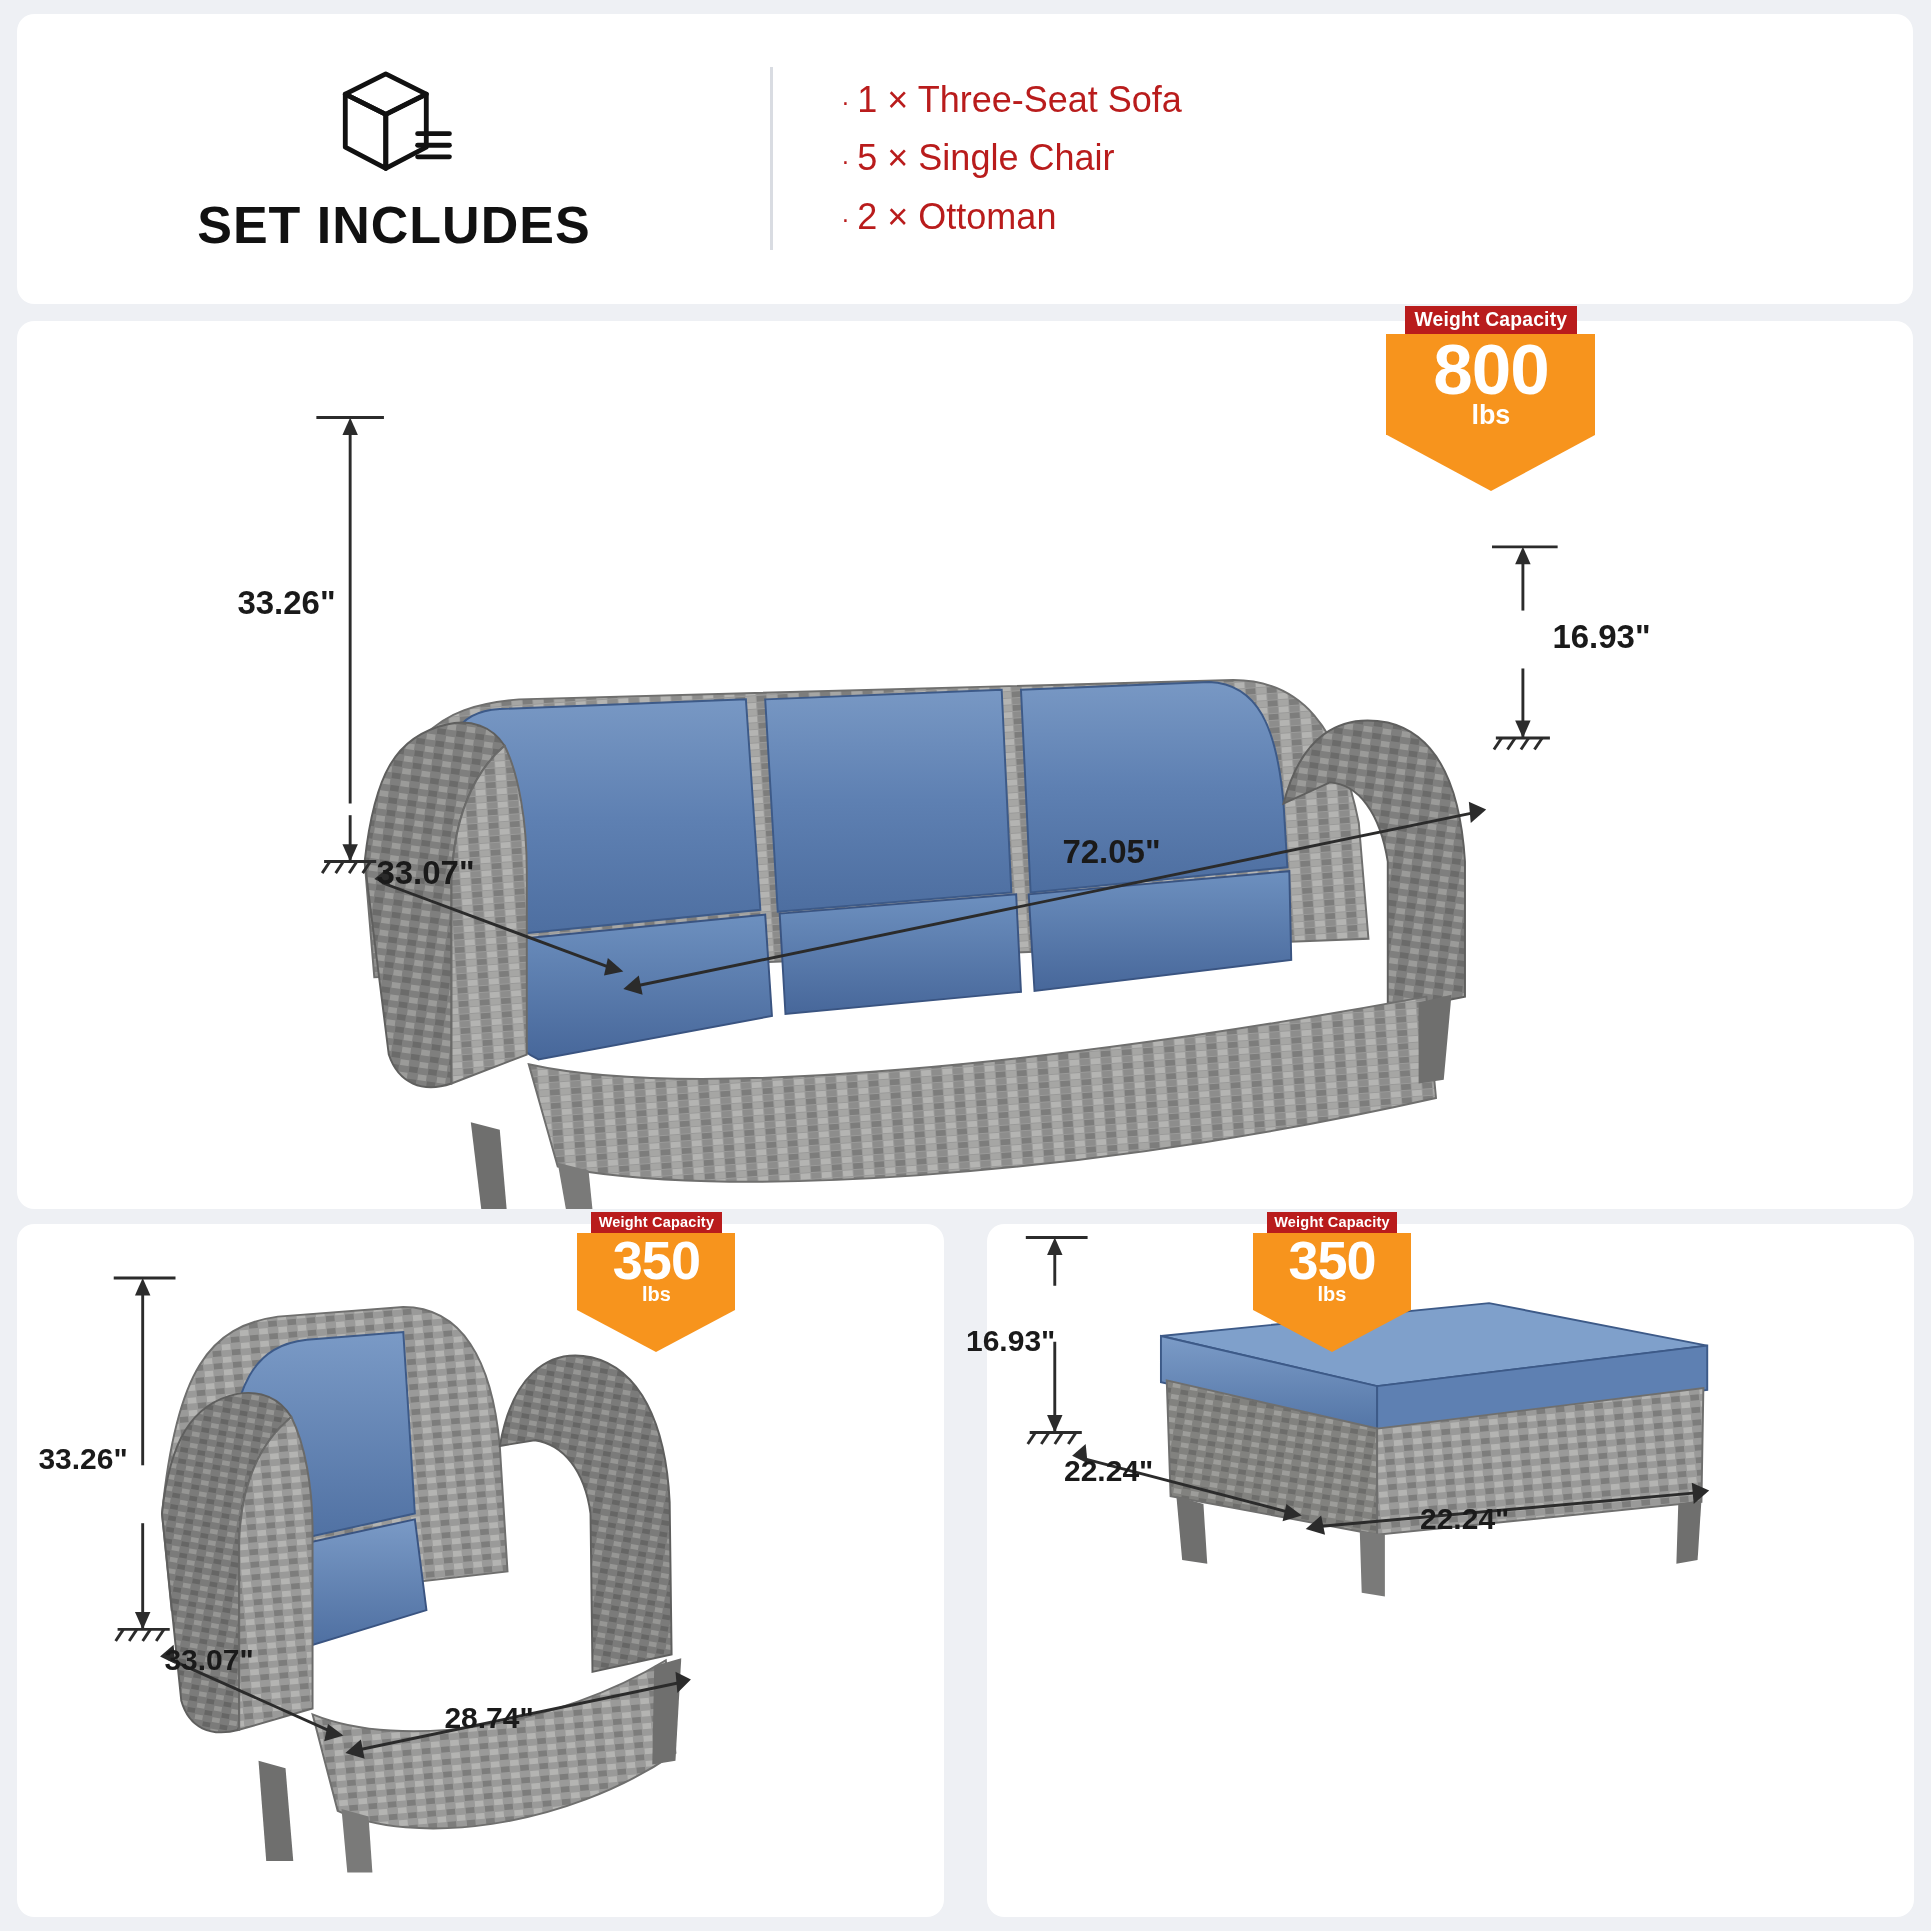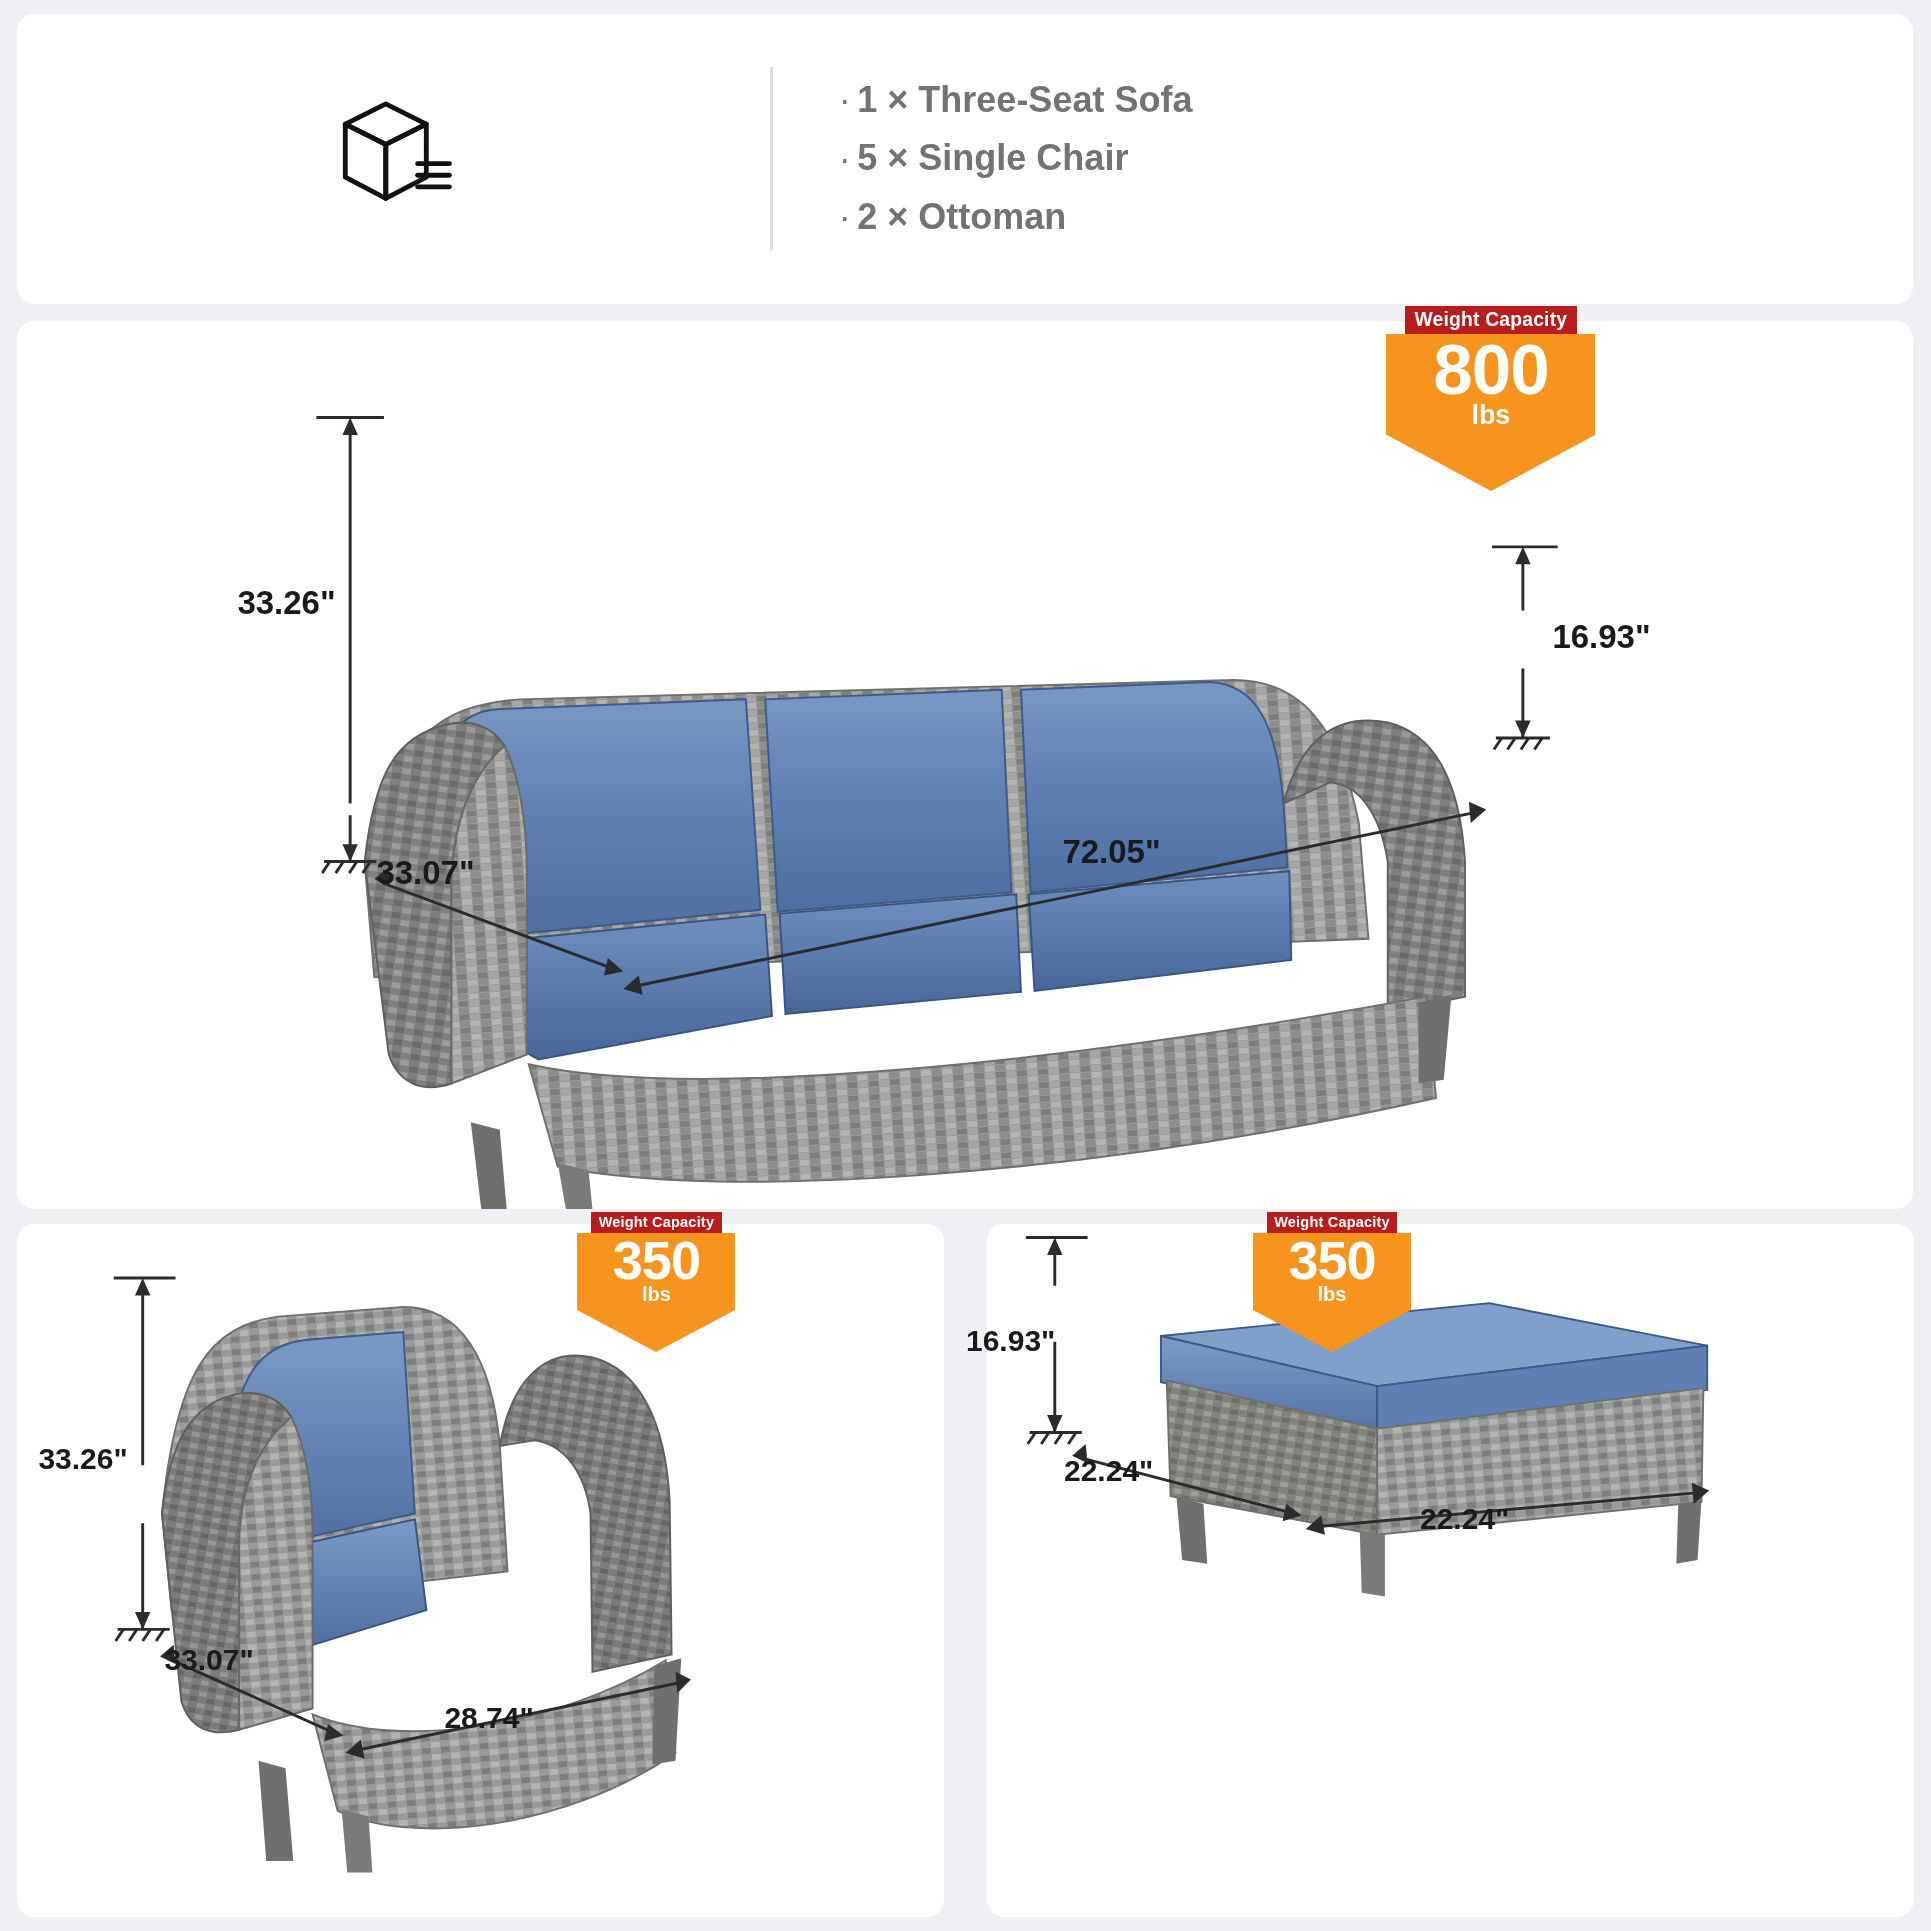--- a/index.html
+++ b/index.html
@@ -62,22 +62,22 @@
   }
   .includes-col {
     display: flex;
     flex-direction: column;
     justify-content: center;
   }
   .includes-col.col1 { width: 483px; }
   .includes-col.col2 { width: 541px; }
   .inc-item {
     font-size: 36px;
-    font-weight: bold;
-    color: #737373;
+    font-weight: normal;
+    color: #b91c1c;
     line-height: 1.62;
     white-space: nowrap;
   }
   .inc-dot {
     font-size: 25px;
     vertical-align: middle;
     margin-right: 7.7px;
   }
 
   
@@ -170,20 +170,21 @@
             <path d="M20 33 L20 88 L62 110 L62 54 Z"></path>
             <path d="M104 33 L104 88 L62 110 L62 54 Z"></path>
           </g>
           <g stroke="#111" stroke-width="5" stroke-linecap="round">
             <line x1="95" y1="74" x2="128" y2="74"></line>
             <line x1="95" y1="86" x2="128" y2="86"></line>
             <line x1="95" y1="98" x2="128" y2="98"></line>
           </g>
         </svg>
       </div>
+      <div class="includes-title">SET INCLUDES</div>
     </div>
     <div class="includes-divider"></div>
     <div class="includes-lists">
       <div class="includes-col col1">
         <div class="inc-item"><span class="inc-dot">·</span><span>1 × Three-Seat Sofa</span></div>
         <div class="inc-item"><span class="inc-dot">·</span><span>5 × Single Chair</span></div>
         <div class="inc-item"><span class="inc-dot">·</span><span>2 × Ottoman</span></div>
       </div>
     </div>
   </div>

